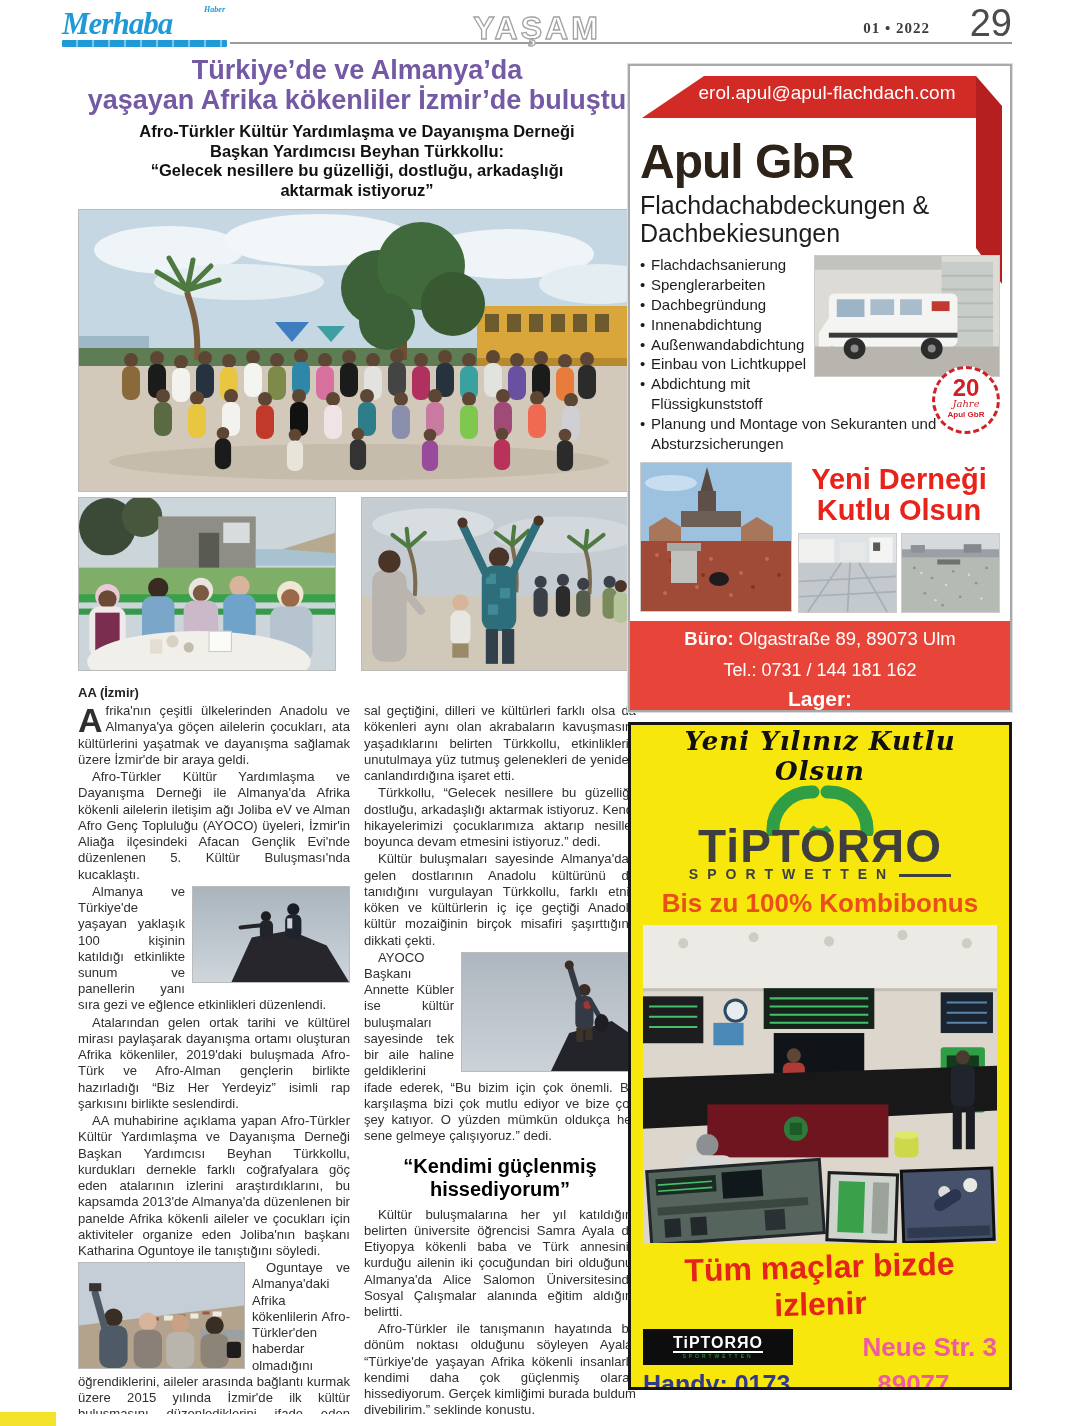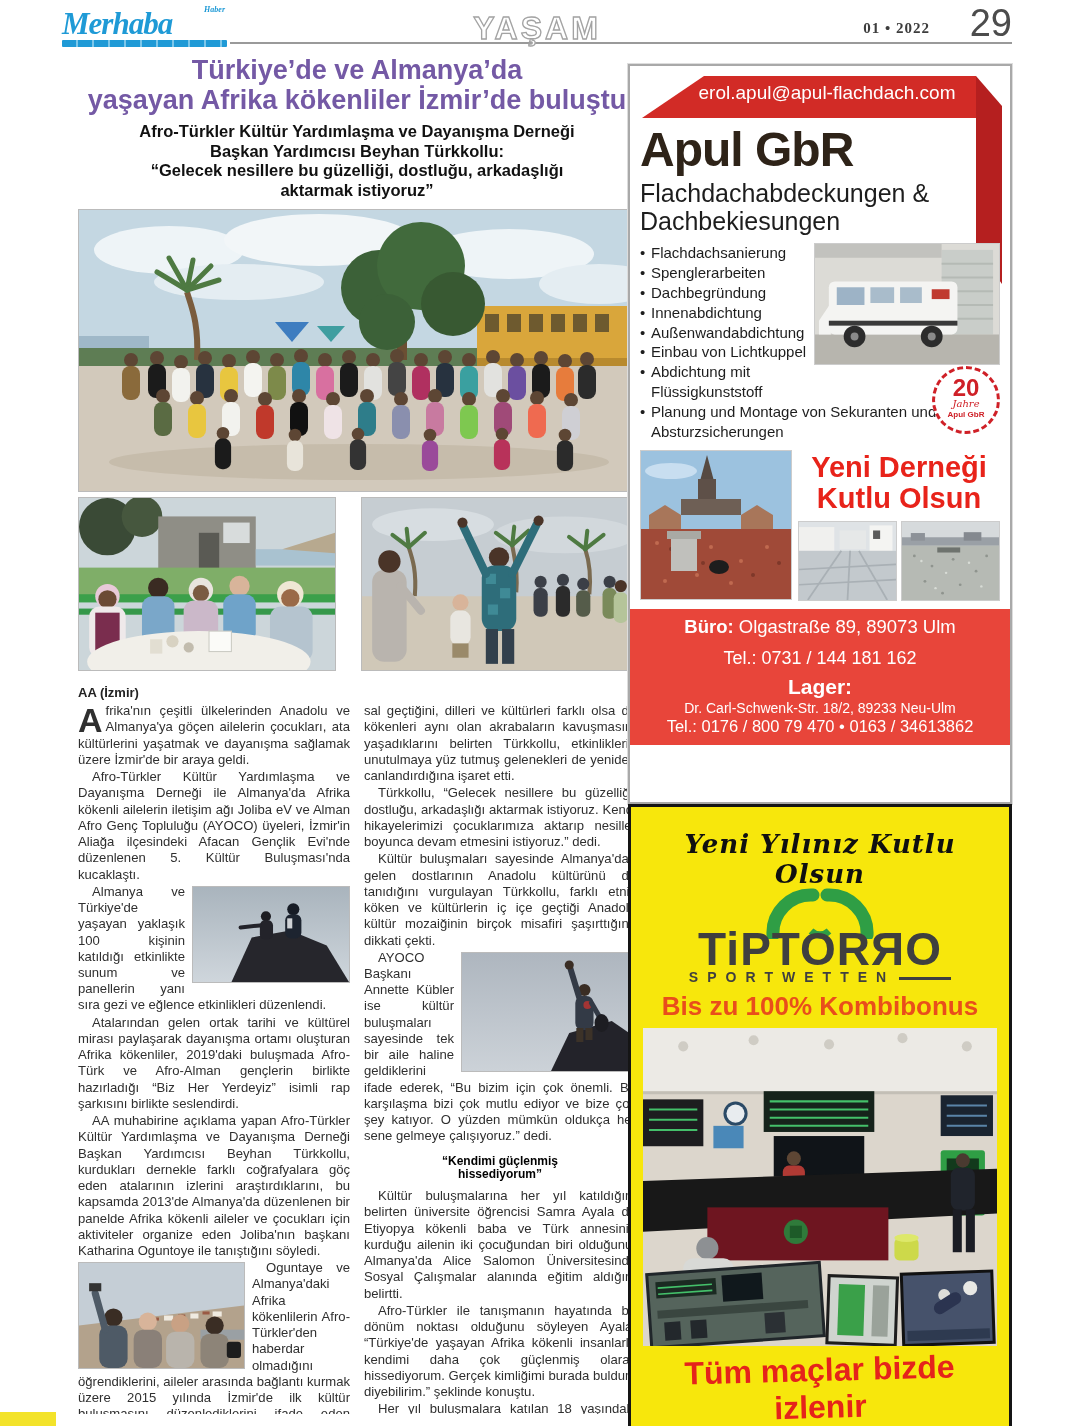--- a/index.html
+++ b/index.html
@@ -41,27 +41,27 @@
   .col p { text-indent:14px; margin-top:1px; }
   .col p.noindent { text-indent:0; }
   .dropcap { float:left; font-size:34px; line-height:0.83; font-weight:bold; padding:3px 3px 0 0; text-indent:0; color:#2f2f2f; }
   .inset { border:1px solid #bbb; background:#dde; }
   .inset svg { display:block; width:100%; height:100%; }
   .inset-right { float:right; margin:2px 0 3px 7px; }
   .inset-left { float:left; margin:2px 7px 3px 0; }
   .kids { width:158px; height:97px; }
   .selfie { width:167px; height:107px; }
   .fist { width:175px; height:120px; }
-  .col-subhead { text-align:center; font-weight:bold; font-size:12px; margin:10px 0 6px; color:#000; line-height:1.15; }
+  .col-subhead { text-align:center; font-weight:bold; font-size:20px; margin:10px 0 6px; color:#000; line-height:1.15; }
 
   
   .ads { position:absolute; left:628px; top:64px; width:384px; }
 
   
-  .apul { position:relative; border:2px solid #a9a9a9; outline:1px solid #ddd; background:#fff; height:740px; padding:0 10px; overflow:hidden; }
+  .apul { position:relative; border:2px solid #a9a9a9; outline:1px solid #ddd; background:#fff; height:648px; padding:12px 10px; overflow:hidden; }
   .apul-ribbon { position:absolute; left:0; top:0; width:384px; height:230px; pointer-events:none; }
   .apul-email { position:absolute; left:52px; top:16px; width:290px; text-align:center; color:#fff; font-size:19px; }
   .apul-name { margin-top:58px; font-size:48px; font-weight:bold; color:#2e2318; letter-spacing:-1px; line-height:1.1; }
   .apul-sub { font-size:25px; color:#1d1d1d; line-height:1.12; margin-top:2px; }
   .apul-body { margin-top:8px; overflow:hidden; }
   .van-photo { float:right; width:186px; height:122px; border:1px solid #ccc; margin:0 0 4px 6px; position:relative; z-index:0; }
   .van-photo svg { display:block; width:100%; height:100%; }
   .apul-services { list-style:none; font-size:15px; color:#1d1d1d; line-height:1.33; }
   .apul-services li { padding-left:11px; position:relative; }
   .apul-services li::before { content:"•"; position:absolute; left:0; }
@@ -78,21 +78,21 @@
   .roof-row { display:flex; gap:4px; margin-top:6px; }
   .roof-photo { width:99px; height:80px; border:1px solid #ccc; }
   .apul-contact { margin:8px -10px 0; background:#e8453a; color:#fff; text-align:center; padding:7px 4px 9px; }
   .c-line1 { font-size:18.5px; } .c-line1 b, .c-lager b { font-weight:bold; }
   .c-tel1 { font-size:18px; margin-top:10px; }
   .c-lager { font-size:21px; margin-top:6px; font-weight:bold; }
   .c-addr2 { font-size:14px; margin-top:1px; }
   .c-tel2 { font-size:16.5px; margin-top:1px; }
 
   
-  .tiptorro { border:3px solid #151515; background:#f7e70c; height:668px; padding:22px 12px 8px; position:relative; overflow:hidden; }
+  .tiptorro { margin-top:10px; border:3px solid #151515; background:#f7e70c; height:668px; padding:1px 12px 8px; position:relative; overflow:hidden; }
   .tt-greeting { text-align:center; font-family:"DejaVu Serif", serif; font-style:italic; font-weight:bold;
                  font-size:26px; color:#101010; letter-spacing:1px; }
   .tt-horns { display:block; margin:-2px auto -14px; width:130px; height:52px; }
   .tt-word { text-align:center; font-size:46px; font-weight:bold; color:#3f3f3f; letter-spacing:1px; line-height:1.05; }
   .tt-sport { text-align:center; font-size:14px; font-weight:bold; color:#3f3f3f; letter-spacing:9px; margin-top:-4px; }
   .tt-sport .tt-underline { display:inline-block; width:52px; height:3px; background:#3f3f3f; vertical-align:middle; margin-left:4px; }
   .tt-bonus { text-align:center; font-size:26px; font-weight:bold; color:#e94e1b; margin-top:6px; }
   .tt-photo { margin-top:6px; width:354px; height:318px; background:#ddd; }
   .tt-photo svg { display:block; width:100%; height:100%; }
   .tt-slogan { margin-top:6px; text-align:center; font-size:32px; font-weight:bold; color:#e5231b; transform:rotate(-1.5deg); }

